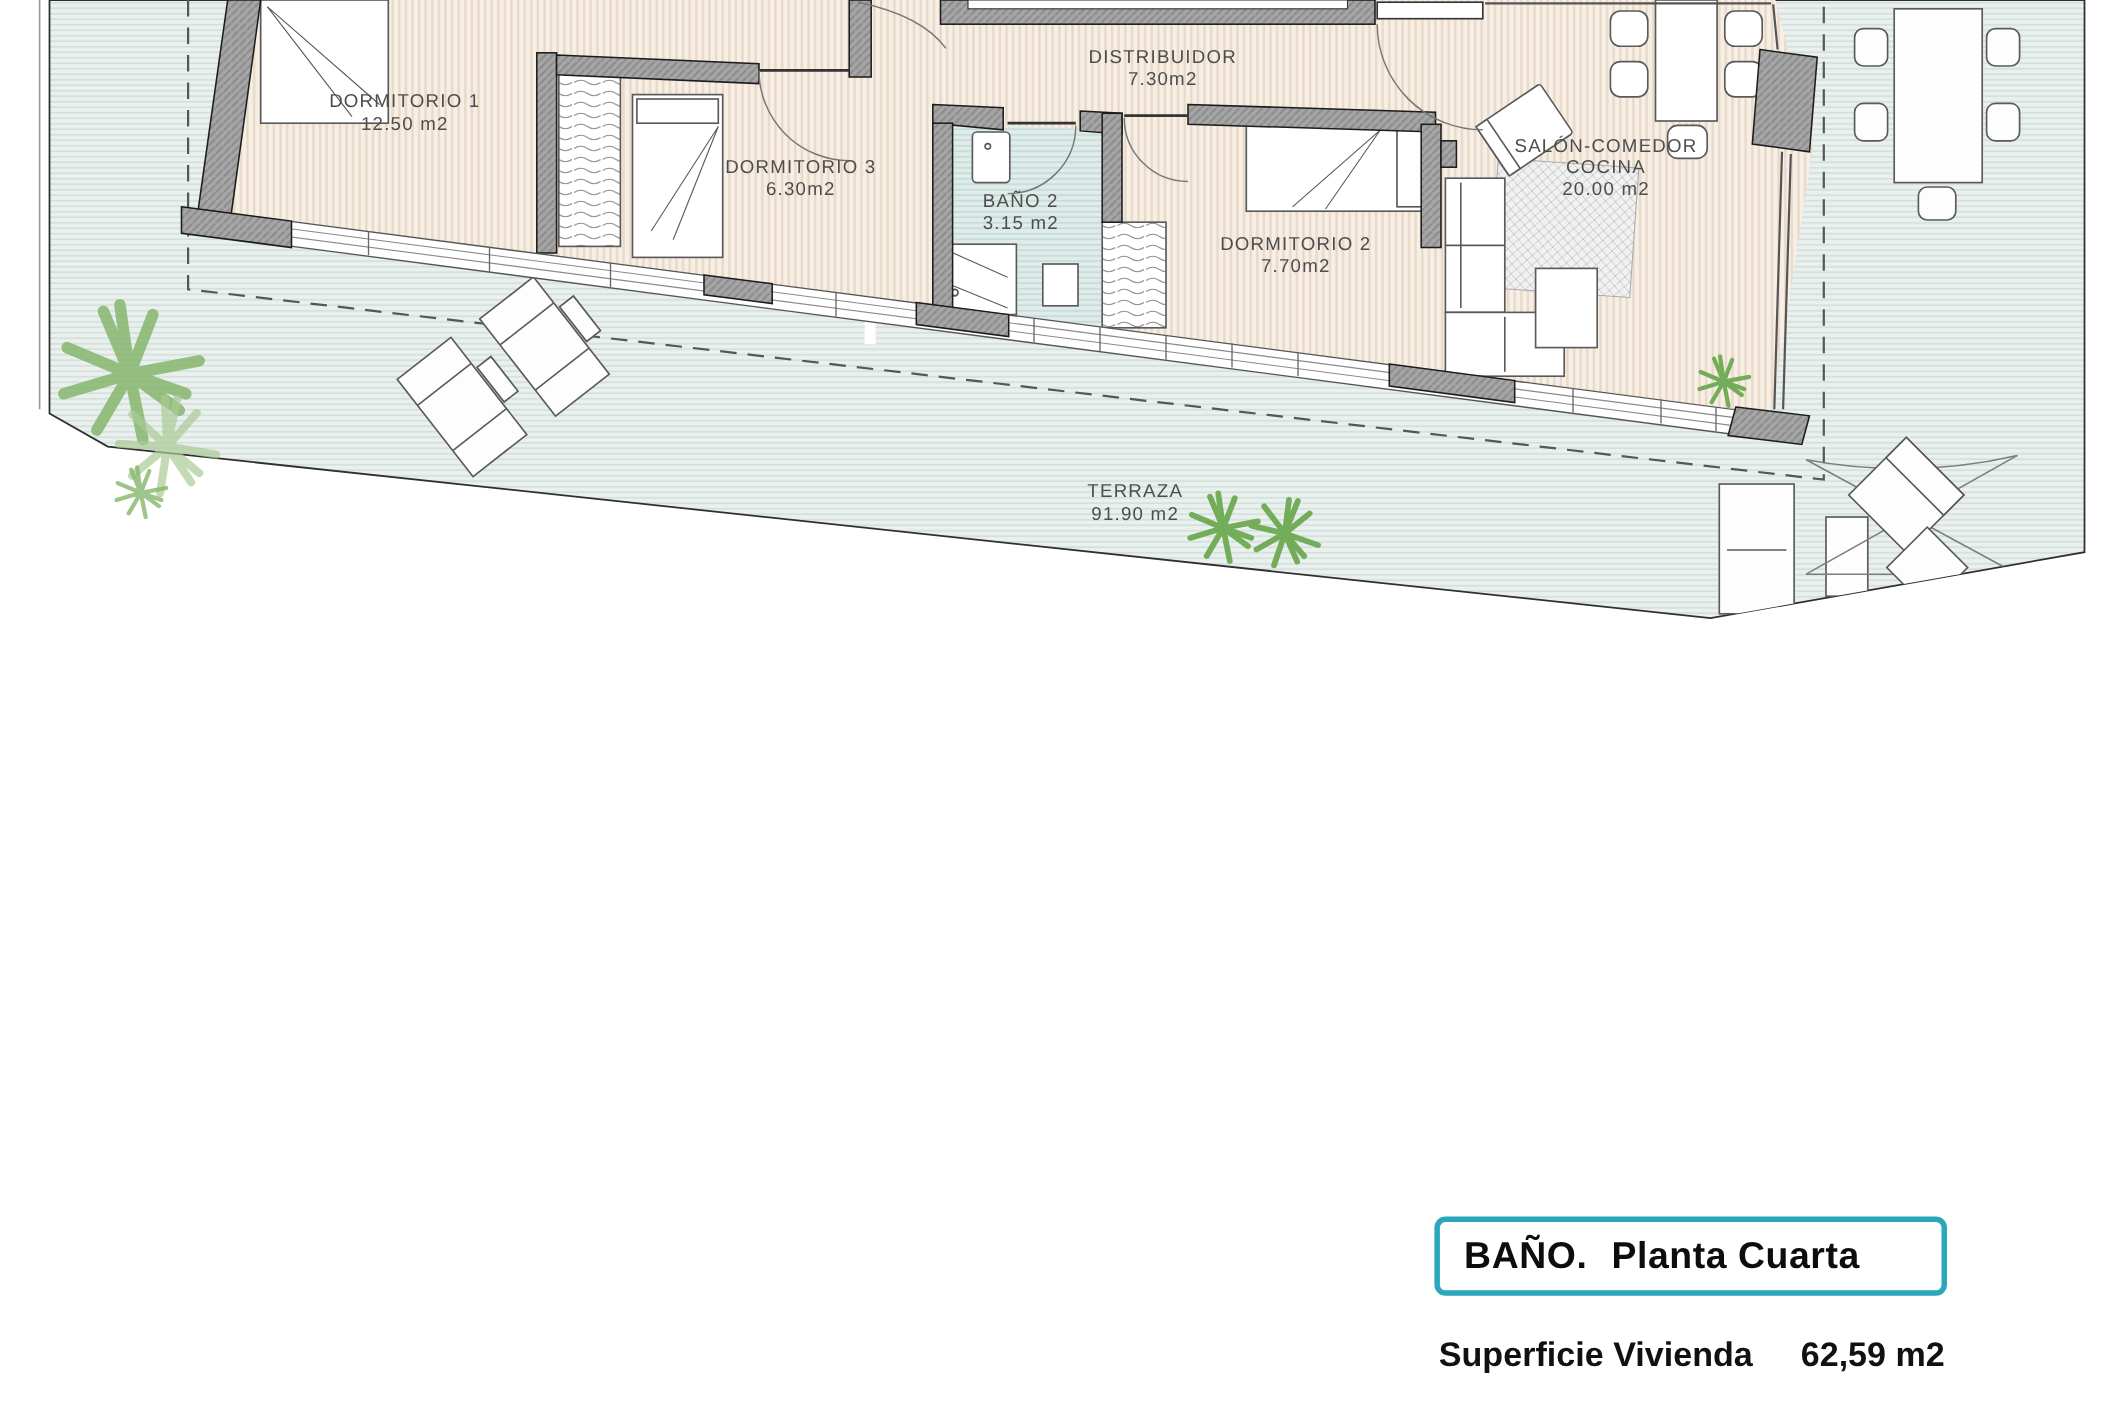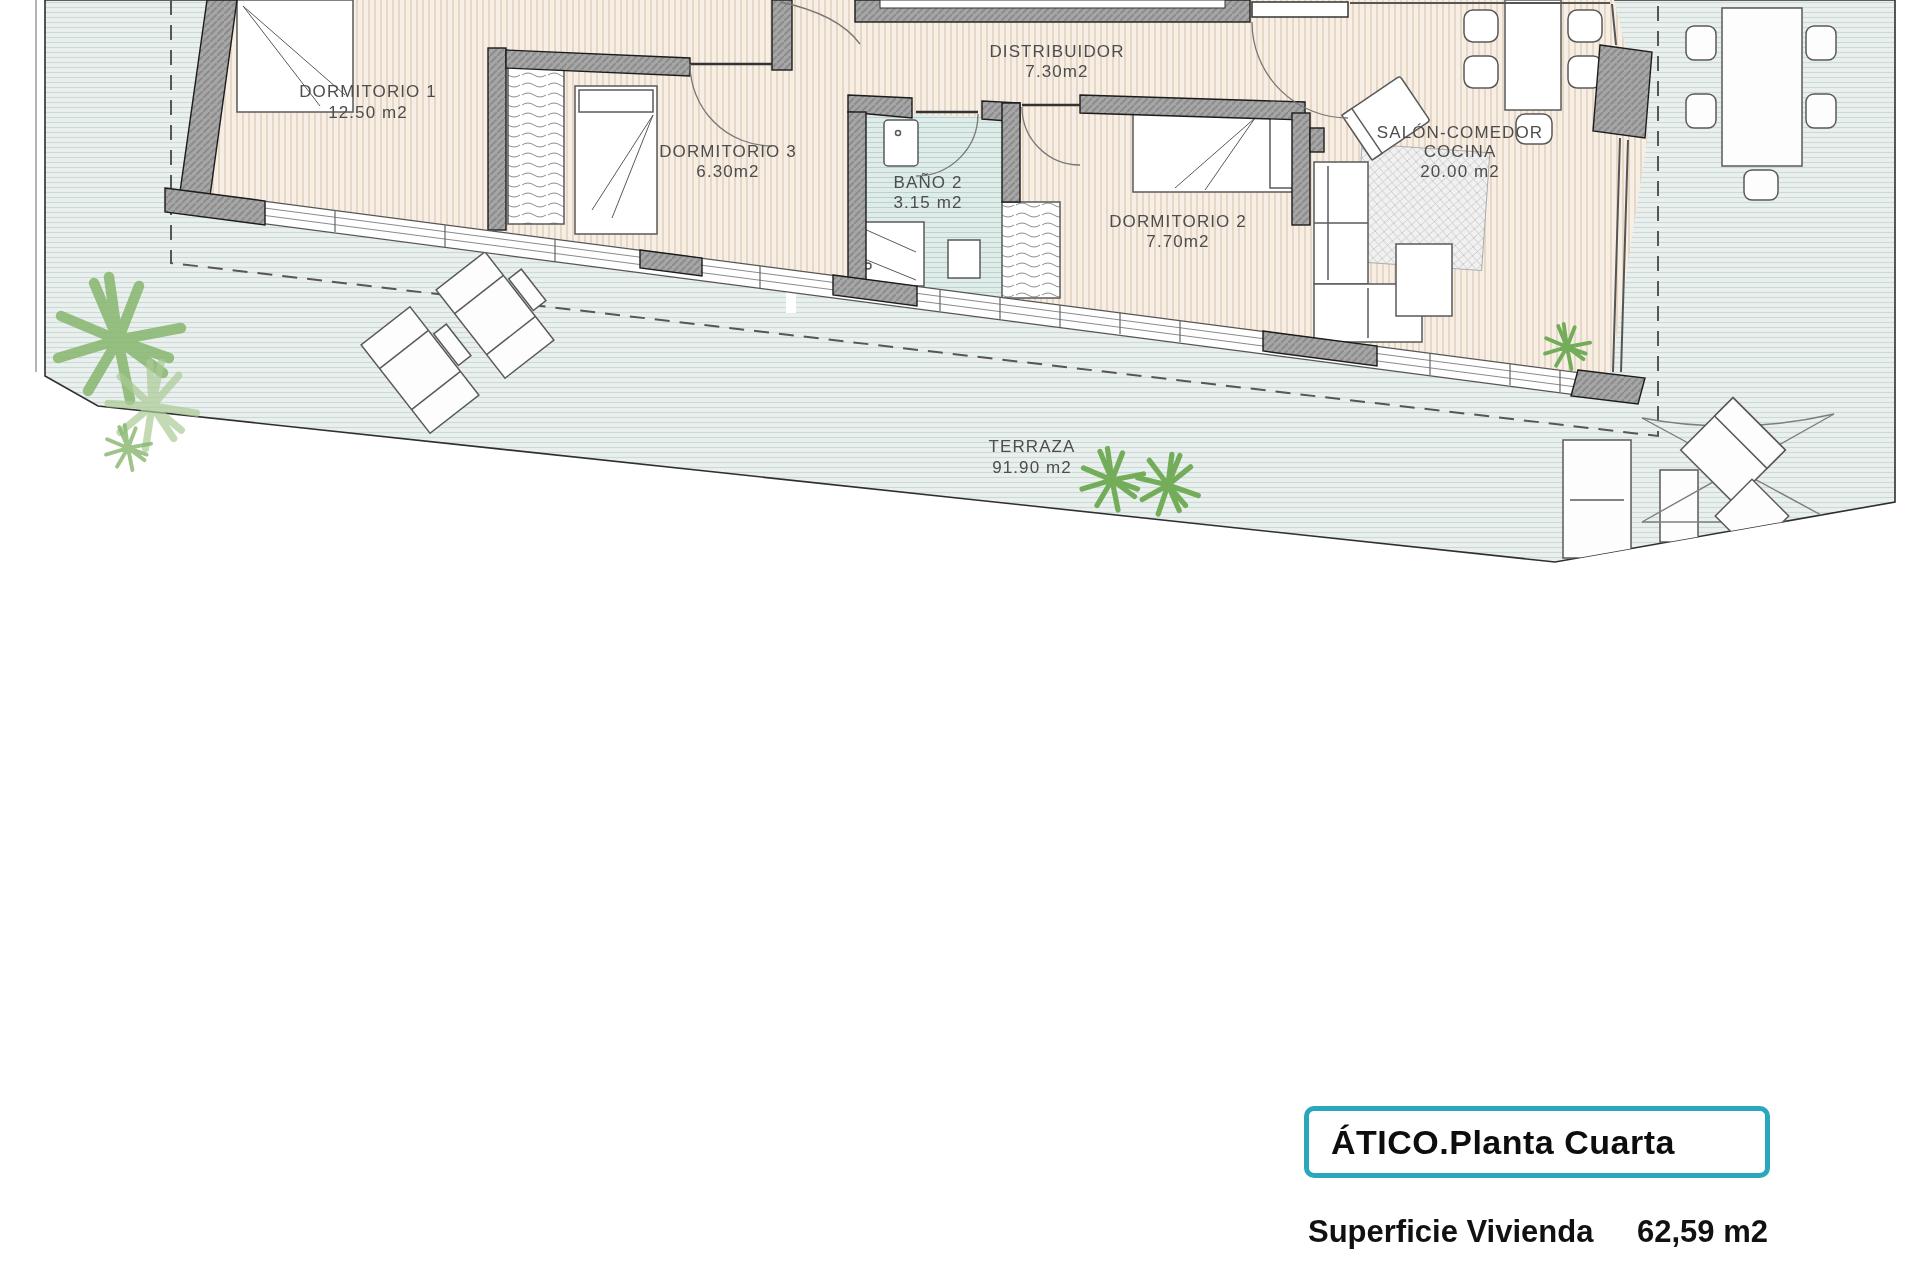--- a/index.html
+++ b/index.html
@@ -5,21 +5,21 @@
   html,body { margin:0; padding:0; background:#ffffff; }
   .stage { position:relative; width:1920px; height:1280px; background:#ffffff; overflow:hidden;
            font-family:"Liberation Sans", sans-serif; }
   svg { position:absolute; left:0; top:0; }
   svg text { font-family:"Liberation Sans", sans-serif; fill:#4d4d4d; letter-spacing:1.1px; }
   .room-label { font-size:17px; }
   .info-box { position:absolute; left:1304px; top:1106px; width:466px; height:72px;
               border:5px solid #2ba7bd; border-radius:10px; box-sizing:border-box;
               display:flex; align-items:center; padding-left:22px; background:#ffffff; }
   .info-box .title { font-size:34px; font-weight:bold; color:#0d0d0d; letter-spacing:.5px; }
-  .info-box .subtitle { font-size:34px; font-weight:bold; color:#0d0d0d; letter-spacing:.5px; }
+  .info-box .subtitle { font-size:34px; font-weight:bold; color:#0d0d0d; margin-left:22px; letter-spacing:.5px; }
   .surface-row { position:absolute; left:1304px; top:1214px; width:466px;
                  display:flex; justify-content:space-between; align-items:baseline;gap:24px; }
   .surface-row .lbl { font-size:31px; font-weight:bold; color:#111; padding-left:4px; }
   .surface-row .val { font-size:31px; font-weight:bold; color:#111; padding-right:2px; }
 </style>
 </head>
 <body>
 
 <div class="stage">
 
@@ -263,21 +263,21 @@
     <text x="1460" y="138">SALÓN-COMEDOR</text>
     <text x="1460" y="157">COCINA</text>
     <text x="1460" y="177">20.00 m2</text>
 
     <text x="1032" y="452">TERRAZA</text>
     <text x="1032" y="473">91.90 m2</text>
   </g>
 </svg>
 
   <div class="info-box">
-    <span class="title">ÁTICO.</span>
+    <span class="title">BAÑO.</span>
     <span class="subtitle">Planta Cuarta</span>
   </div>
   <div class="surface-row">
     <span class="lbl">Superficie Vivienda</span>
     <span class="val">62,59 m2</span>
   </div>
 
 </div>
 
 </body></html>

